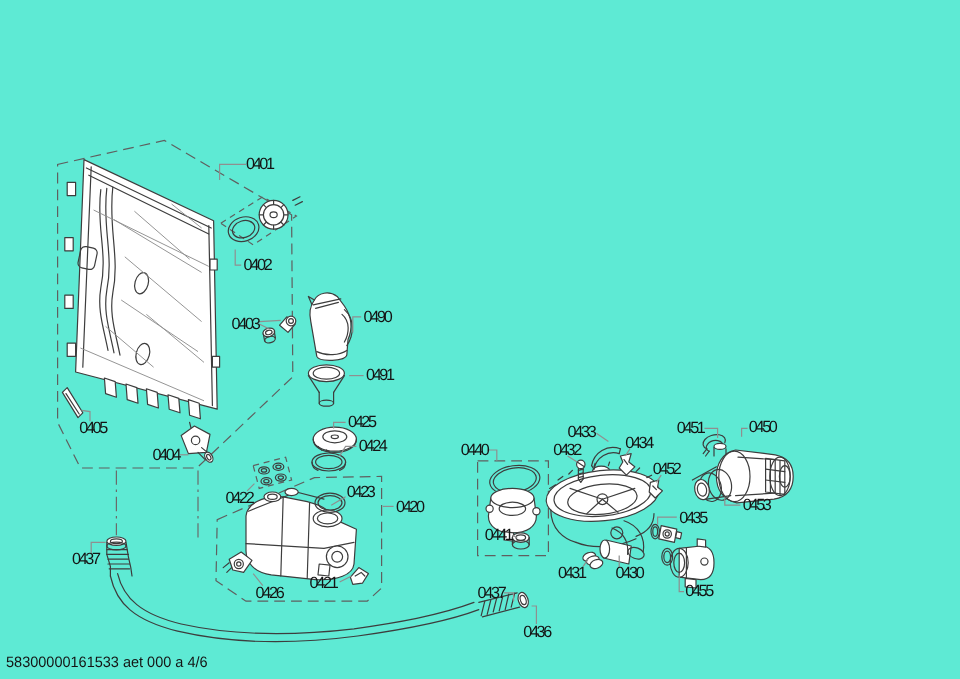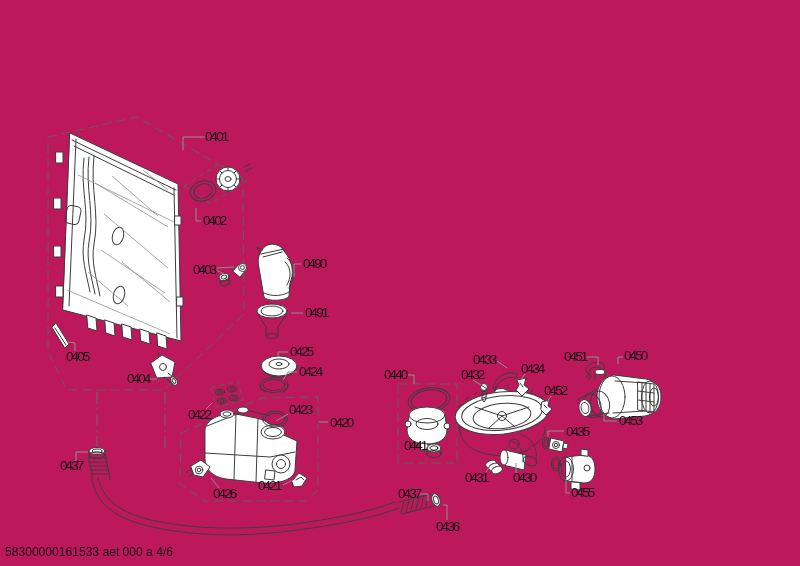--- a/index.html
+++ b/index.html
@@ -1,16 +1,16 @@
 <!DOCTYPE html>
 <html><head>
 <meta charset="utf-8">
 <style>
   html,body{margin:0;padding:0;background:#ffffff;}
-  .stage{width:800px;height:566px;position:relative;background:#be185d;overflow:hidden;
+  .stage{width:800px;height:566px;position:relative;background:#5eead4;overflow:hidden;
          font-family:"Liberation Sans",sans-serif;}
   svg{display:block;}
   .ln{fill:none;stroke:#3d3d3d;stroke-width:1;stroke-linecap:round;stroke-linejoin:round;}
   .fw{fill:#ffffff;stroke:#3d3d3d;stroke-width:1;stroke-linecap:round;stroke-linejoin:round;}
   .soft{fill:none;stroke:#909090;stroke-width:0.8;}
   .dash{fill:none;stroke:#5f5f5f;stroke-width:1;stroke-dasharray:9 5;}
   .dashsm{fill:none;stroke:#5f5f5f;stroke-width:1;stroke-dasharray:5 4;}
   .cl{fill:none;stroke:#6a6a6a;stroke-width:1;stroke-dasharray:12 4 2 4;}
   .leader{fill:none;stroke:#8f8f8f;stroke-width:1;}
   text.lbl{font-size:13.5px;fill:#141414;letter-spacing:-0.2px;}

